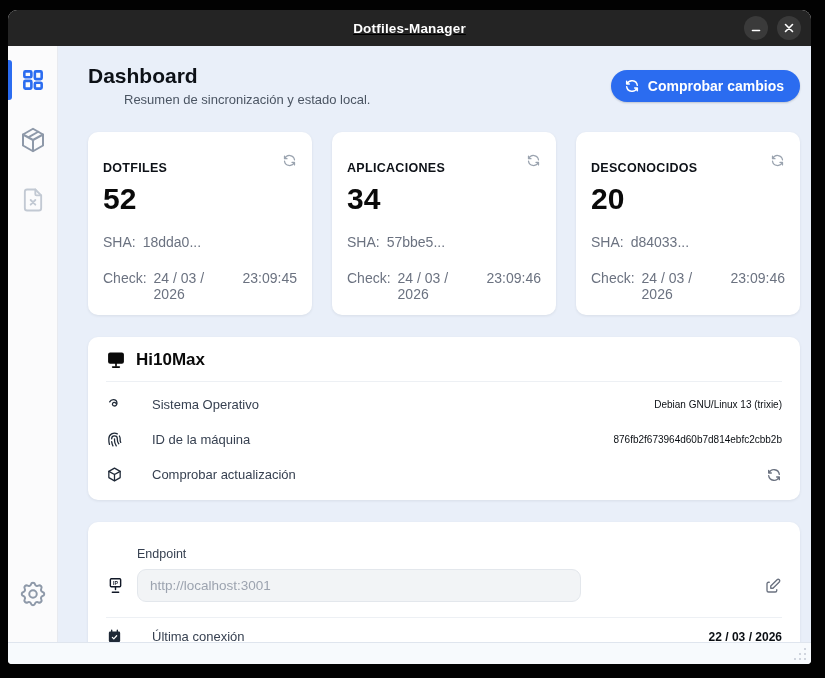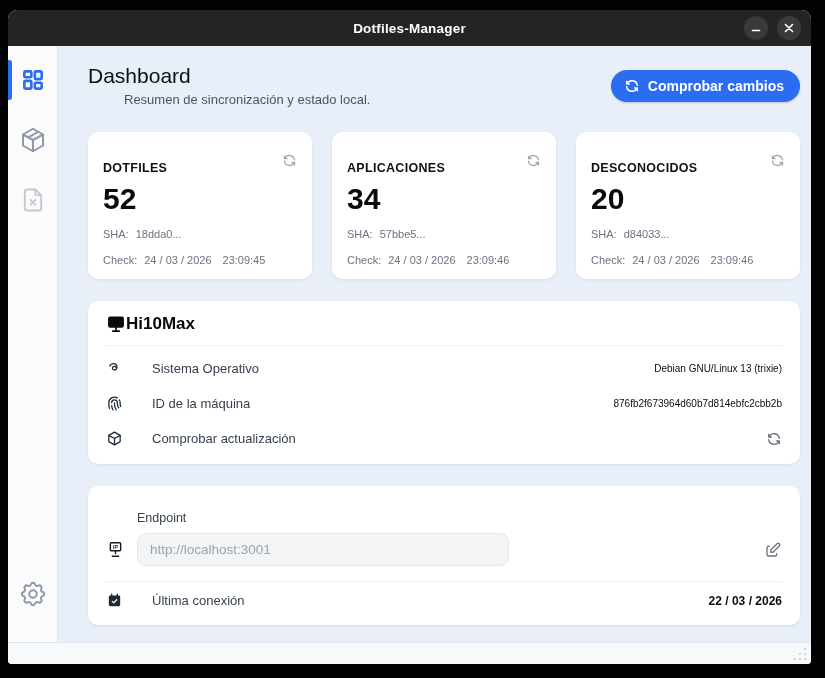--- a/index.html
+++ b/index.html
@@ -3,72 +3,72 @@
 <meta charset="utf-8">
 <style>
   * { margin:0; padding:0; box-sizing:border-box; }
   html,body { width:825px; height:678px; background:#020202; font-family:"Liberation Sans", sans-serif; overflow:hidden; }
 
   .window { position:absolute; left:8px; top:10px; width:803px; height:654px;
             background:#ffffff; border-radius:9px 9px 4px 4px; overflow:hidden;
             display:flex; flex-direction:column; }
 
   
-  .titlebar { height:36px; background:#242424; display:flex; align-items:center; justify-content:center; position:relative; flex:0 0 auto; }
+  .titlebar { height:36px; background:#242424; display:flex; align-items:center; justify-content:center; position:relative; flex:0 0 auto;text-decoration:underline; }
   .titlebar .title { color:#ffffff; font-size:13.5px; font-weight:700; letter-spacing:.2px; }
   .win-controls { position:absolute; right:10px; top:0; height:100%; display:flex; align-items:center; gap:9px; }
   .win-btn { width:24px; height:24px; border-radius:50%; background:#3a3a3a; border:none; display:flex; align-items:center; justify-content:center; color:#fff; cursor:pointer; }
 
   
   .body { flex:1; display:flex; min-height:0; }
   .sidebar { width:50px; background:#fbfbfc; border-right:1px solid #e8eaef; display:flex; flex-direction:column; align-items:center; padding:10px 0 12px; position:relative; flex:0 0 auto; }
   .nav-item { width:100%; height:48px; display:flex; align-items:center; justify-content:center; position:relative; cursor:pointer; margin-bottom:12px; }
   .nav-item.active::before { content:""; position:absolute; left:0; top:4px; width:4px; height:40px; background:#2b6cf0; border-radius:0 3px 3px 0; }
   .nav-item .c-blue { color:#2b6cf0; }
   .nav-item .c-gray { color:#8e99a9; }
   .nav-item .c-light { color:#c2c9d3; }
   .nav-settings { margin-top:auto; }
 
   .main { flex:1; background:#e9eff9; padding:18px 11px 11px 30px; display:flex; flex-direction:column; min-width:0; }
 
   
   .page-header { display:flex; justify-content:space-between; align-items:center; }
-  .page-title { font-size:21px; font-weight:400; color:#0d1117; }
+  .page-title { font-size:21px; font-weight:700; color:#0d1117; }
   .page-subtitle { font-size:13px; color:#4b5563; margin-top:4px;margin-left:36px; }
   .btn-primary { background:#2b6cf0; color:#fff; border:none; border-radius:18px; padding:8px 16px 8px 13px;
                  font-size:14px; font-weight:700; display:flex; align-items:center; gap:8px; cursor:pointer;
                  font-family:"Liberation Sans",sans-serif; box-shadow:0 1px 2px rgba(16,24,40,.2); }
 
   
   .stats-row { display:flex; gap:20px; margin-top:25px; }
   .stat-card { flex:1; background:#fff; border-radius:10px; padding:13px 15px 13px; box-shadow:0 1px 3px rgba(16,24,40,.08); }
   .stat-top { display:flex; justify-content:space-between; align-items:center; }
   .stat-label { font-size:12.5px; font-weight:800; color:#0d1117; letter-spacing:.3px;margin-top:16px; }
   .icon-btn { background:none; border:none; color:#9aa3af; cursor:pointer; padding:0; display:flex; }
   .stat-value { font-size:30px; font-weight:800; color:#0a0a0a; line-height:1; margin:9px 0 8px; }
-  .stat-line { display:flex; gap:7px; font-size:11px; color:#6b7280; margin-top:14px; align-items:baseline; }
+  .stat-line { display:flex; gap:7px; font-size:14px; color:#6b7280; margin-top:20px; align-items:baseline; }
   .stat-line .time { margin-left:4px; }
 
   
   .panel { background:#fff; border-radius:10px; margin-top:22px; padding:13px 18px 8px; box-shadow:0 1px 3px rgba(16,24,40,.08); }
-  .panel-header { display:flex; align-items:center; font-size:17px; font-weight:800; color:#0a0a0a; padding-bottom:11px; border-bottom:1px solid #edf0f4; }
+  .panel-header { display:flex; align-items:center; gap:10px; font-size:17px; font-weight:800; color:#0a0a0a; padding-bottom:11px; border-bottom:1px solid #edf0f4; }
   .panel-header .hicon { color:#0a0a0a; }
   .info-row { display:flex; justify-content:space-between; align-items:center; padding:9px 0; }
   .info-left { display:flex; align-items:center; gap:13px; }
   .info-left .ricon { color:#1f2937; display:flex; }
   .info-label { font-size:13px; color:#374151;margin-left:16px; }
   .info-value { font-size:10px; color:#0b0f14; }
   .info-rows { padding-top:5px; }
 
   
   .server-body { padding-top:12px; }
   .endpoint-label { font-size:12.5px; color:#374151; margin-left:31px; margin-bottom:8px; }
   .endpoint-row { display:flex; align-items:center; gap:12px; }
   .endpoint-row .ricon { color:#111827; display:flex; }
-  .endpoint-input { width:372px; padding:8px 12px; background:#f2f4f6; border:1px solid #e3e7ec; border-radius:9px;
+  .endpoint-input { width:444px; padding:8px 12px; background:#f2f4f6; border:1px solid #e3e7ec; border-radius:9px;
                     font-size:13.5px; color:#6b7280; font-family:"Liberation Sans",sans-serif; outline:none; }
   .endpoint-input::placeholder { color:#9ca3af; }
   .server-divider { border-top:1px solid #edf0f4; margin-top:15px; }
   .last-conn { padding:10px 0 8px; }
   .last-conn .info-value { font-weight:700; font-size:12px; }
 
   
   .footer { height:22px; background:#f7fafd; border-top:1px solid #dfe5ee; flex:0 0 auto; position:relative; }
   .grip { position:absolute; right:4px; bottom:3px; width:14px; height:14px; }
   .grip i { position:absolute; width:2px; height:2px; background:#c3c9d3; border-radius:50%; }

